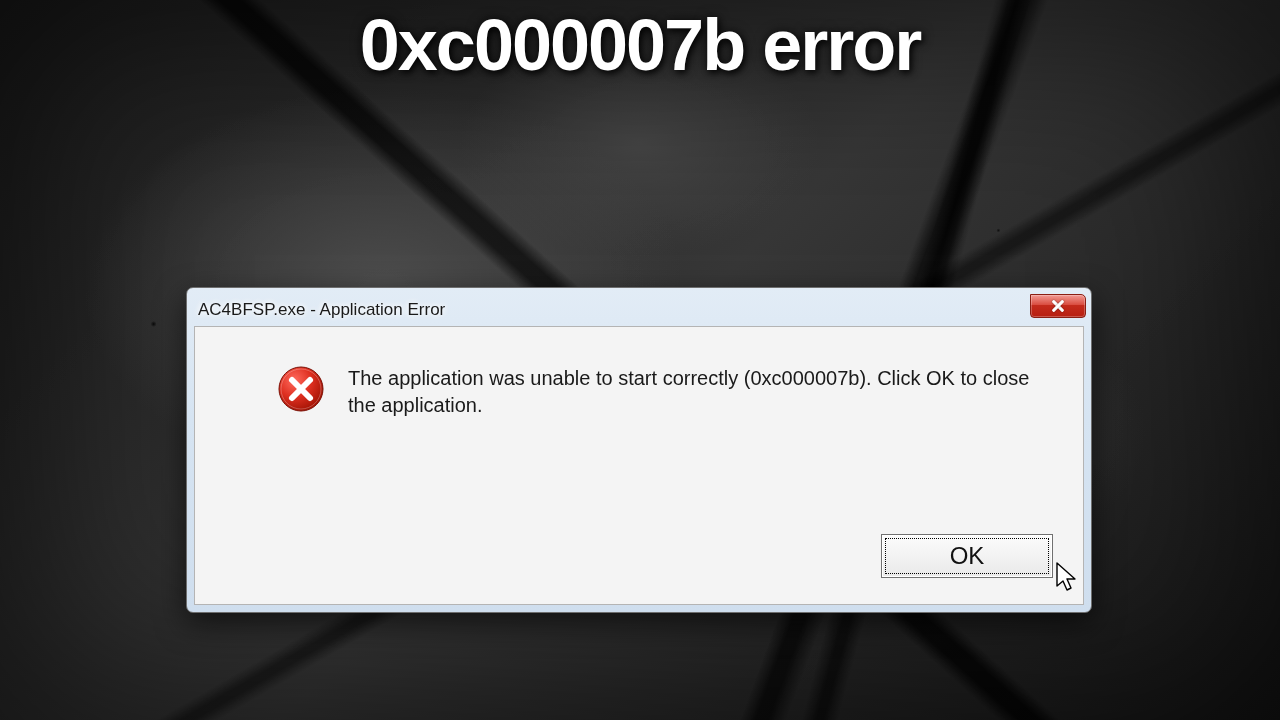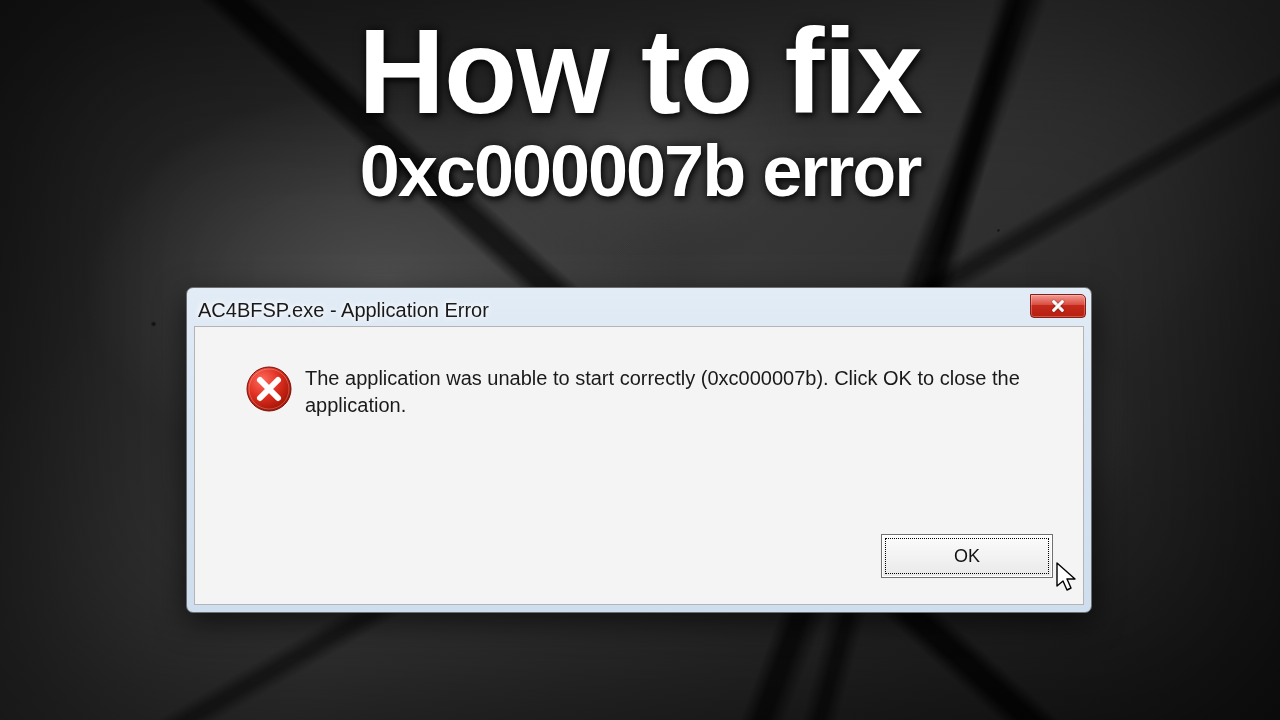--- a/index.html
+++ b/index.html
@@ -73,21 +73,21 @@
       padding: 7px;
     }
     .titlebar {
       height: 30px;
       display: flex;
       align-items: center;
       justify-content: space-between;
       padding: 0 2px 0 4px;
     }
     .titlebar-text {
-      font-size: 20px;
+      font-size: 17px;
       color: #1a1a1a;
       text-shadow: 0 0 6px #ffffff, 0 0 6px #ffffff;
     }
     .close-button {
       width: 56px;
       height: 24px;
       border-radius: 0 5px 4px 4px;
       background: linear-gradient(to bottom, #f29a94 0%, #d94c3f 45%, #c42b1c 46%, #b71f11 100%);
       border: 1px solid #8a1e13;
       box-shadow: inset 0 0 0 1px rgba(255,255,255,0.25);
@@ -117,22 +117,23 @@
     .dialog-body {
       position: absolute;
       left: 7px; right: 7px; bottom: 7px;
       top: 38px;
       background: #f4f4f4;
       border: 1px solid #b4b4b4;
     }
     .message-row {
       display: flex;
       align-items: flex-start;
-      gap: 12px;
+      gap: 23px;
       padding: 38px 44px 0 50px;
+      margin-left: 32px;
     }
     .error-icon {
       width: 48px; height: 48px; flex: 0 0 48px;
     }
     .message-text {
       font-size: 20px;
       color: #1a1a1a;
       line-height: 1.35;
       max-width: 720px;
     }
@@ -140,21 +141,21 @@
       position: absolute;
       right: 30px;
       bottom: 26px;
     }
     .ok-button {
       width: 172px;
       height: 44px;
       background: linear-gradient(to bottom, #fcfcfc, #e9e9e9);
       border: 1px solid #707070;
       box-shadow: inset 0 0 0 1px #ffffff;
-      font-size: 18px;
+      font-size: 24px;
       color: #111;
       display: flex;
       align-items: center;
       justify-content: center;
       cursor: pointer;
       outline: 1px dotted #000;
       outline-offset: -5px;
     }
     .cursor {
       position: absolute;
@@ -164,21 +165,20 @@
       pointer-events: none;
     }
   </style>
 </head>
 <body>
 
 <div class="background"></div>
 <div class="vignette"></div>
 
 <div class="headline">
-  <div class="headline-line1">How to fix</div>
   <div class="headline-line2">0xc000007b error</div>
 </div>
 
 <div class="dialog">
   <div class="titlebar">
     <span class="titlebar-text">AC4BFSP.exe - Application Error</span>
     <div class="close-button">
       <span class="close-x"></span>
     </div>
   </div>

